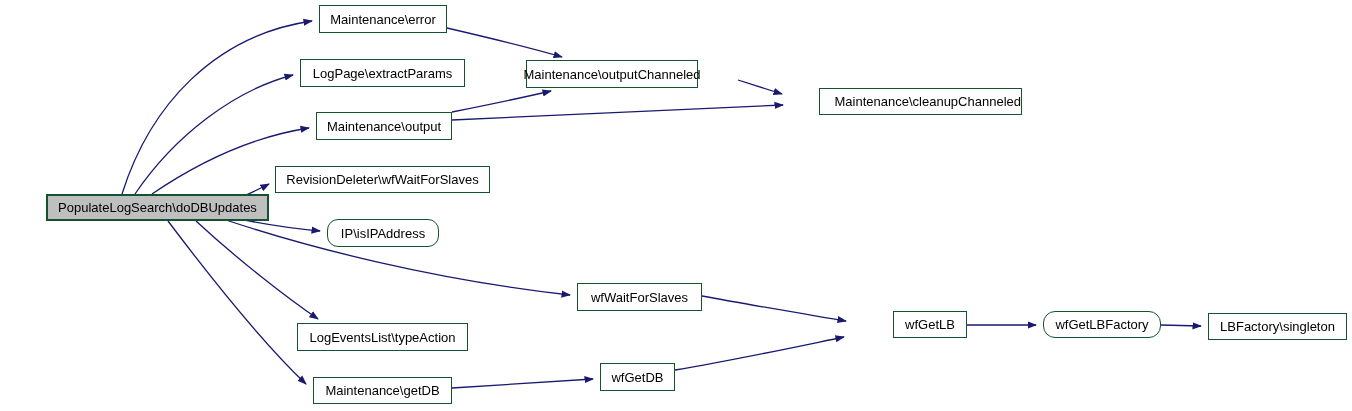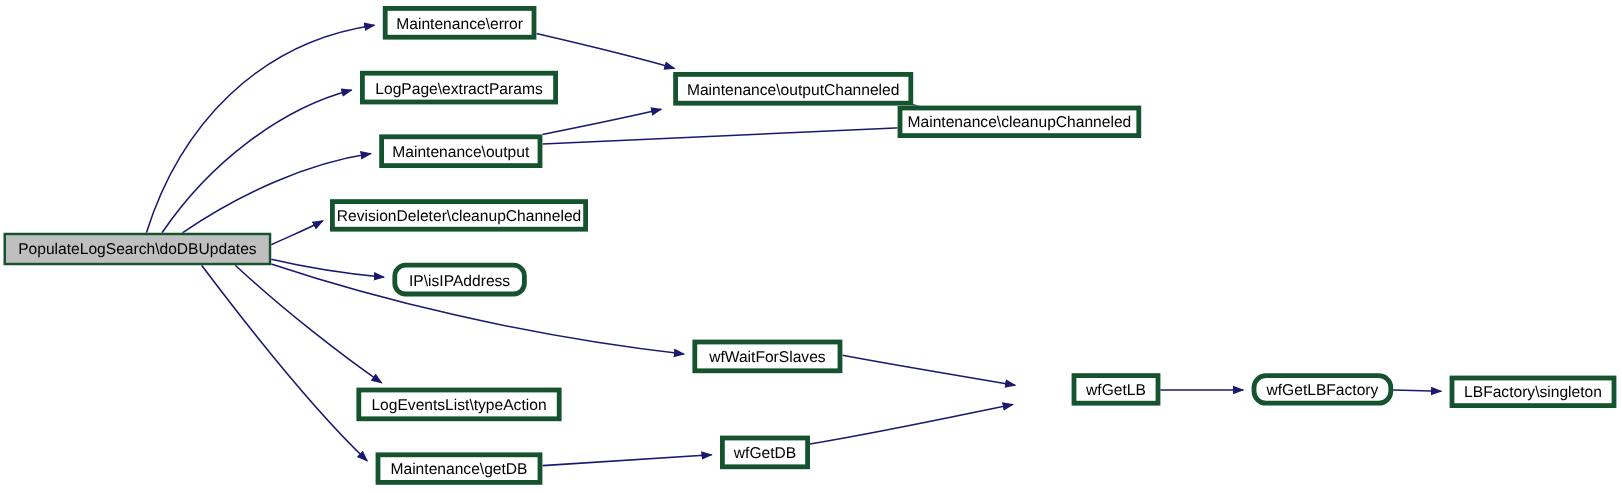--- a/index.html
+++ b/index.html
@@ -23,34 +23,35 @@
     height: 411px;
   }
   .edges-svg path.edge {
     fill: none;
     stroke-width: 1.3;
   }
   .node {
     position: absolute;
     box-sizing: border-box;
     background: #ffffff;
-    border: 4px solid #14532d;
+    border: 1px solid #14532d;
     display: flex;
     align-items: center;
     justify-content: center;
     font-size: 13px;
     line-height: 1;
     color: #000000;
     white-space: nowrap;
     cursor: pointer;
   }
   .node.highlight {
     background: #bfbfbf;
     border-width: 2px;
     cursor: default;
+    margin-left: 43px;
   }
 </style>
 </head>
 <body>
 
 <div class="canvas">
   <svg class="edges-svg" id="edges-svg" viewBox="0 0 1352 411" xmlns="http://www.w3.org/2000/svg">
     <defs>
       <marker id="arrowhead" markerWidth="10" markerHeight="8" refX="8.5" refY="4" orient="auto" markerUnits="userSpaceOnUse">
         <path d="M0,0.4 L9.5,4 L0,7.6 Z" fill="#191970"></path>
@@ -79,31 +80,31 @@
   <div id="node-layer">
       <div class="node highlight" style="left: 3px; top: 194px; width: 223px; height: 27px;">
         <span>PopulateLogSearch\doDBUpdates</span>
       </div>
       <div class="node" style="left: 319px; top: 5px; width: 128px; height: 28px;">
         <span>Maintenance\error</span>
       </div>
       <div class="node" style="left: 300px; top: 59px; width: 165px; height: 28px;">
         <span>LogPage\extractParams</span>
       </div>
-      <div class="node" style="left: 561px; top: 60px; width: 200px; height: 28px;">
+      <div class="node" style="left: 526px; top: 60px; width: 172px; height: 28px;">
         <span>Maintenance\outputChanneled</span>
       </div>
       <div class="node" style="left: 316px; top: 112px; width: 136px; height: 28px;">
         <span>Maintenance\output</span>
       </div>
-      <div class="node" style="left: 748px; top: 88px; width: 203px; height: 27px;">
+      <div class="node" style="left: 819px; top: 88px; width: 203px; height: 27px; justify-content: flex-end;">
         <span>Maintenance\cleanupChanneled</span>
       </div>
       <div class="node" style="left: 275px; top: 166px; width: 215px; height: 27px;">
-        <span>RevisionDeleter\cleanupChanneled</span>
+        <span>RevisionDeleter\wfWaitForSlaves</span>
       </div>
       <div class="node" style="left: 327px; top: 219px; width: 112px; height: 28px; border-radius: 11px;">
         <span>IP\isIPAddress</span>
       </div>
       <div class="node" style="left: 577px; top: 283px; width: 125px; height: 28px;">
         <span>wfWaitForSlaves</span>
       </div>
       <div class="node" style="left: 297px; top: 323px; width: 171px; height: 28px;">
         <span>LogEventsList\typeAction</span>
       </div>

